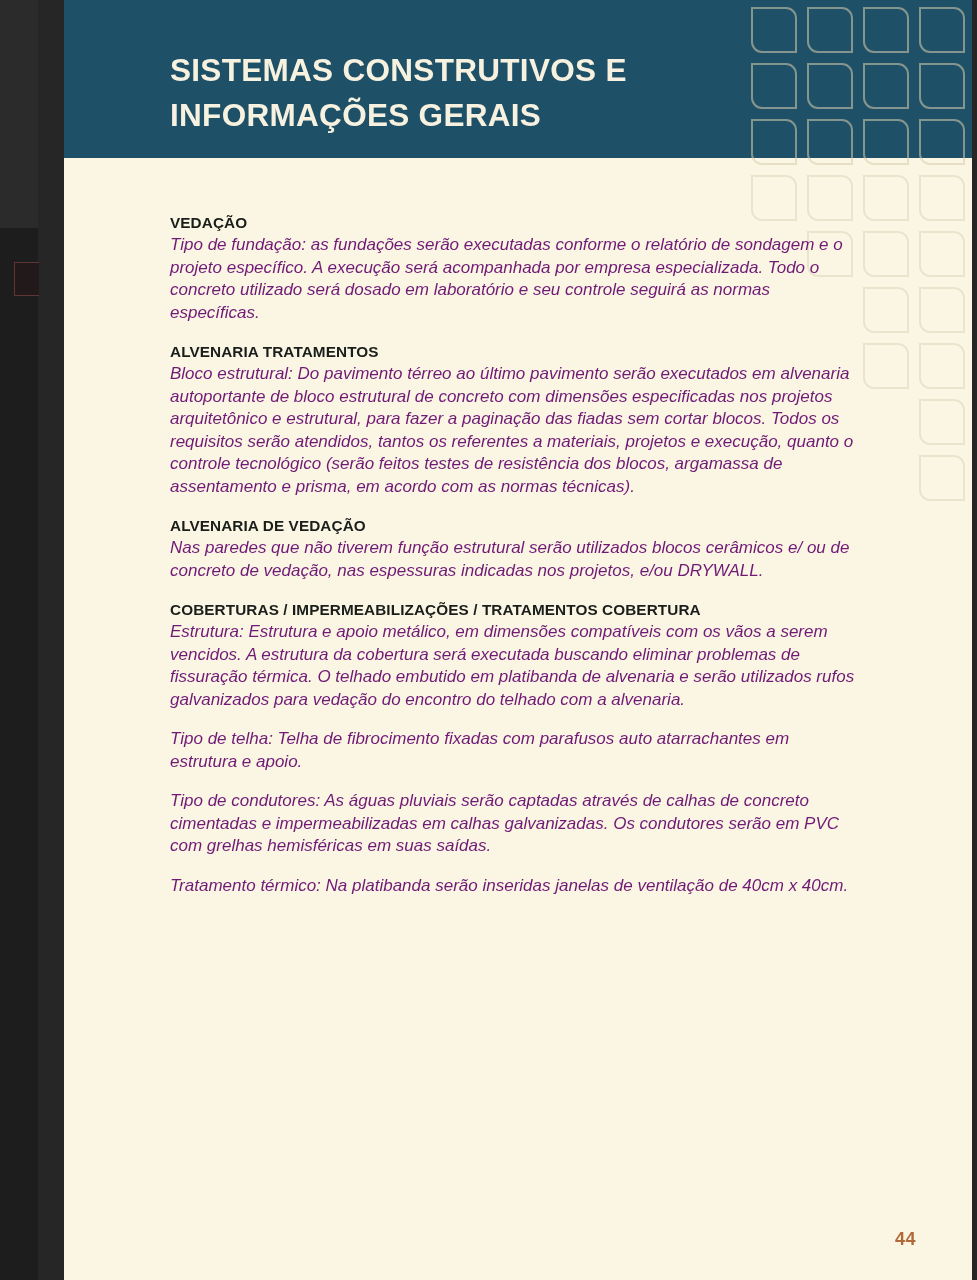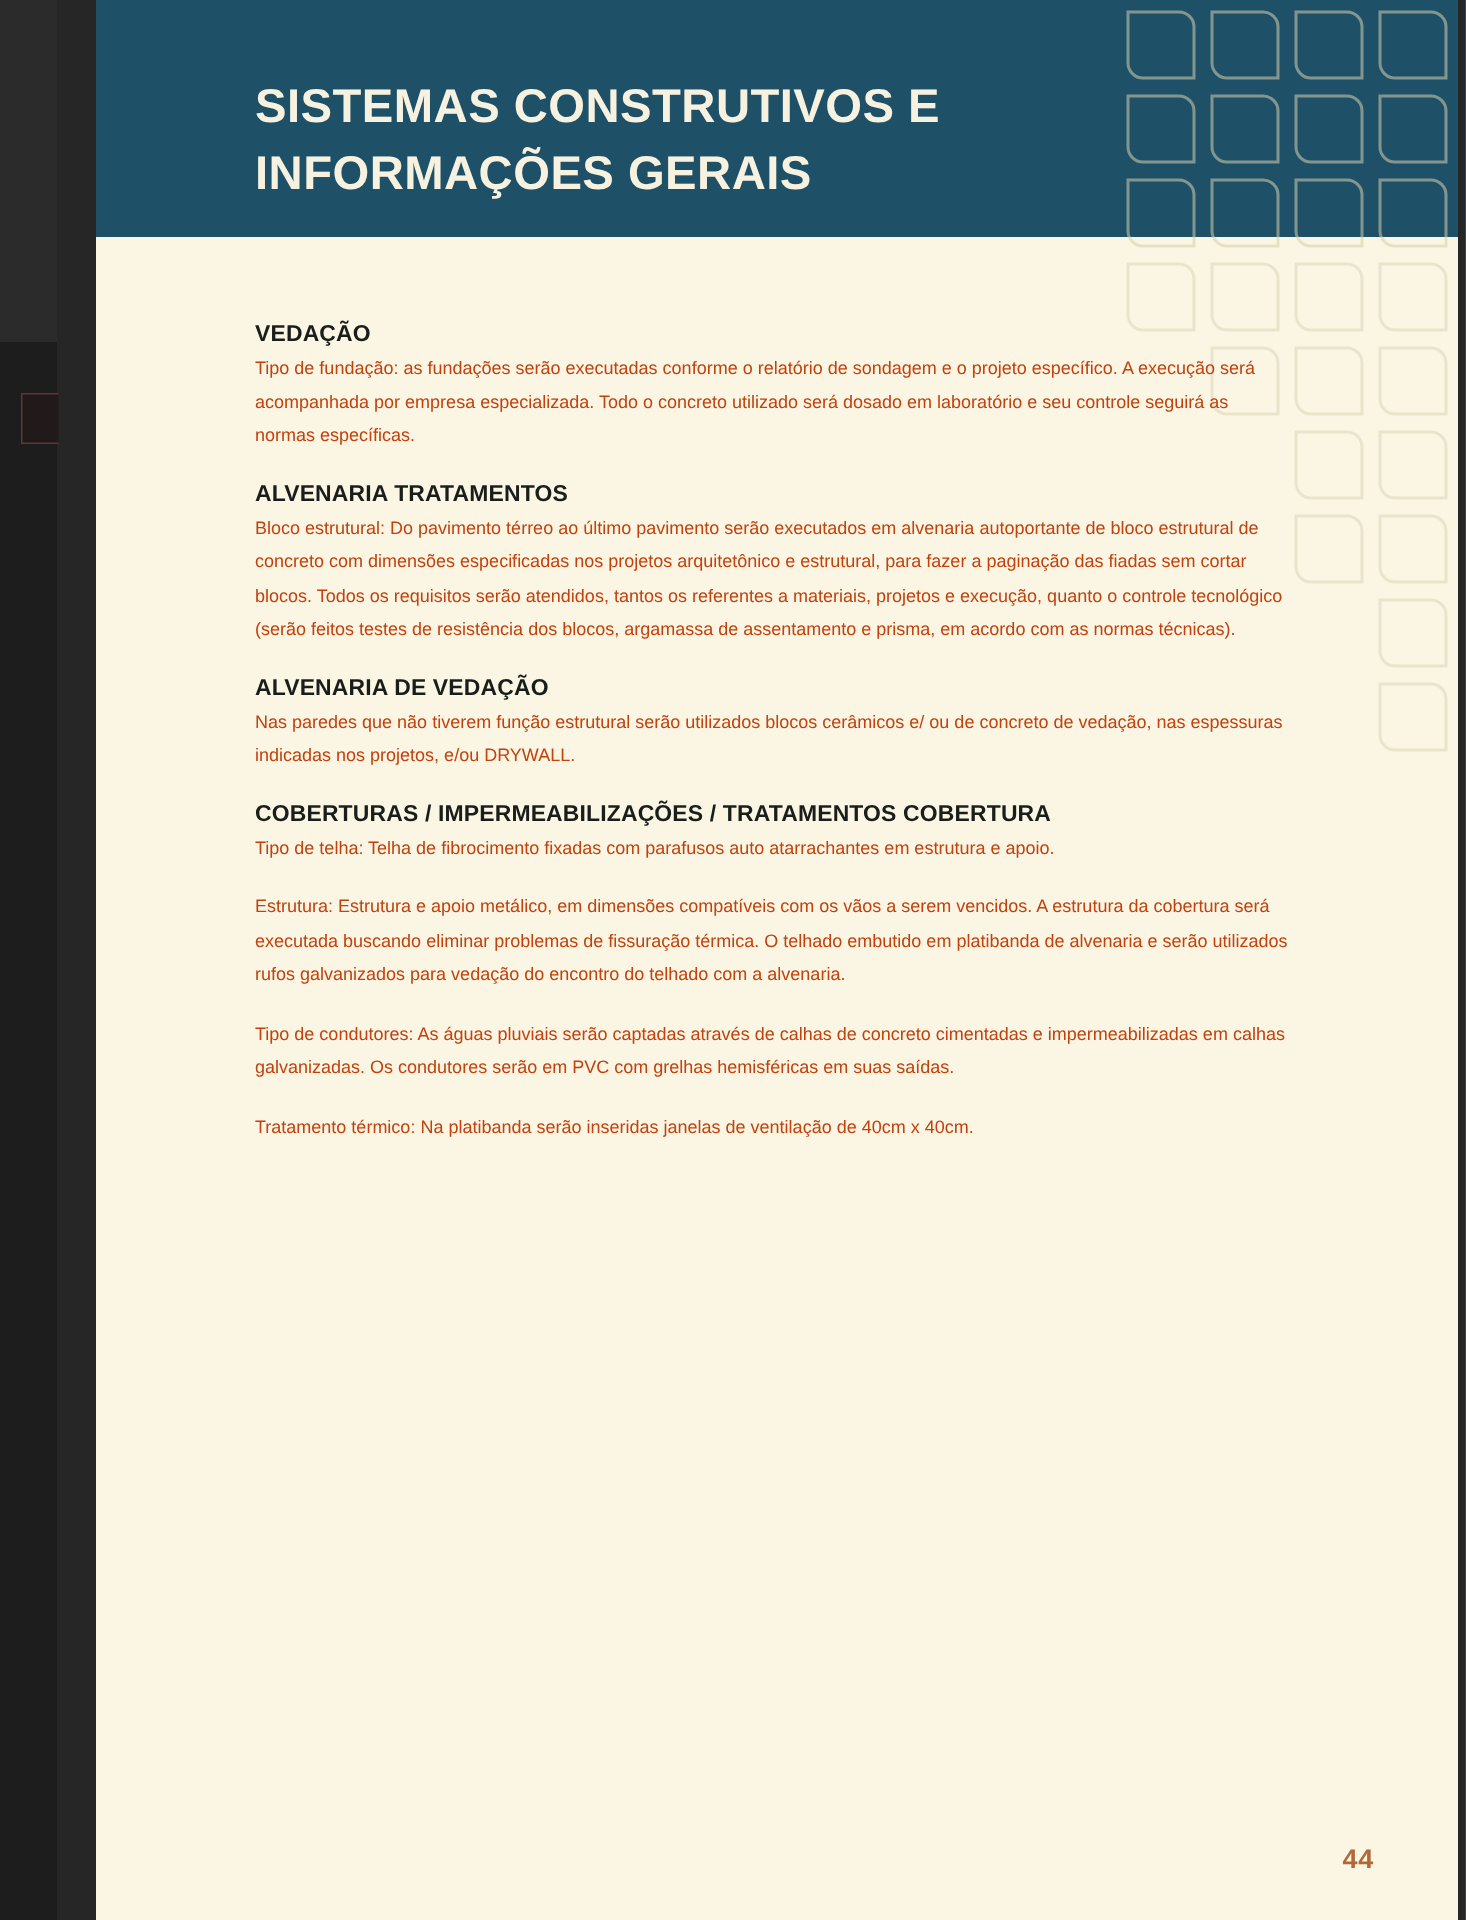--- a/index.html
+++ b/index.html
@@ -107,24 +107,25 @@
 
   .b-head {
     font-size: 15.3px;
     font-weight: bold;
     line-height: 21px;
     letter-spacing: 0.1px;
     margin-bottom: 1px;
     color: #1a1e1b;
   }
   .b-para {
-    font-size: 12px;
+    font-size: 17px;
     line-height: 22.5px;
-    color: #c2410c;
+    color: #701a75;
     margin: 0;
+    font-style: italic;
   }
   .b-para + .b-para { margin-top: 17px; }
 
   .page-number {
     position: absolute;
     right: 56px;
     bottom: 30px;
     font-size: 18px;
     font-weight: bold;
     color: #b06a3a;
@@ -211,22 +212,22 @@
         <p class="b-para">Bloco estrutural: Do pavimento térreo ao último pavimento serão executados em alvenaria autoportante de bloco estrutural de concreto com dimensões especificadas nos projetos arquitetônico e estrutural, para fazer a paginação das fiadas sem cortar blocos. Todos os requisitos serão atendidos, tantos os referentes a materiais, projetos e execução, quanto o controle tecnológico (serão feitos testes de resistência dos blocos, argamassa de assentamento e prisma, em acordo com as normas técnicas).</p>
       </div>
 
       <div class="block">
         <div class="b-head">ALVENARIA DE VEDAÇÃO</div>
         <p class="b-para">Nas paredes que não tiverem função estrutural serão utilizados blocos cerâmicos e/ ou de concreto de vedação, nas espessuras indicadas nos projetos, e/ou DRYWALL.</p>
       </div>
 
       <div class="block">
         <div class="b-head">COBERTURAS / IMPERMEABILIZAÇÕES / TRATAMENTOS COBERTURA</div>
+        <p class="b-para"> Estrutura: Estrutura e apoio metálico, em dimensões compatíveis com os vãos a serem vencidos. A estrutura da cobertura será executada buscando eliminar problemas de fissuração térmica. O telhado embutido em platibanda de alvenaria e serão utilizados rufos galvanizados para vedação do encontro do telhado com a alvenaria.</p>
         <p class="b-para">Tipo de telha: Telha de fibrocimento fixadas com parafusos auto atarrachantes em estrutura e apoio.</p>
-        <p class="b-para"> Estrutura: Estrutura e apoio metálico, em dimensões compatíveis com os vãos a serem vencidos. A estrutura da cobertura será executada buscando eliminar problemas de fissuração térmica. O telhado embutido em platibanda de alvenaria e serão utilizados rufos galvanizados para vedação do encontro do telhado com a alvenaria.</p>
         <p class="b-para">Tipo de condutores: As águas pluviais serão captadas através de calhas de concreto cimentadas e impermeabilizadas em calhas galvanizadas. Os condutores serão em PVC com grelhas hemisféricas em suas saídas.</p>
         <p class="b-para">Tratamento térmico: Na platibanda serão inseridas janelas de ventilação de 40cm x 40cm.</p>
       </div>
 
     </div>
 
     <div class="page-number">44</div>
 
   </div>
 </div>

